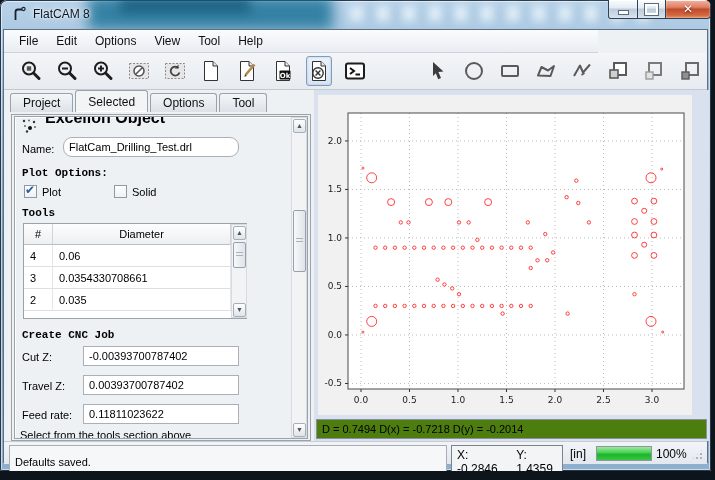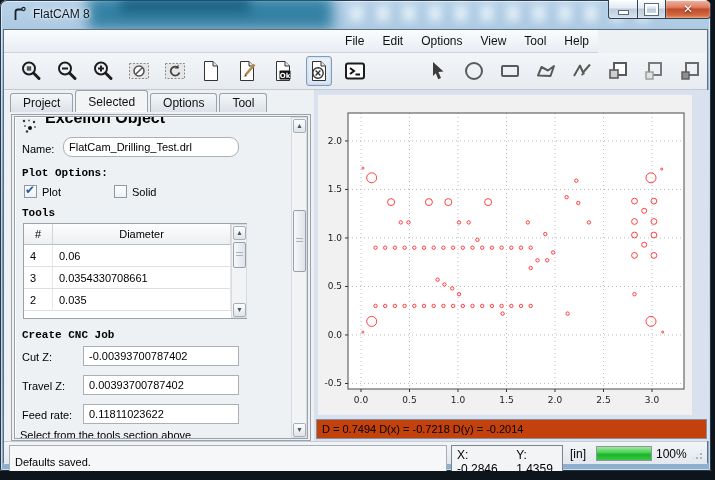--- a/index.html
+++ b/index.html
@@ -24,21 +24,21 @@
   #btn-max{left:637px;width:29px;}
   #btn-close{left:665px;width:46px;border-radius:0 0 4px 0;
        background:linear-gradient(#f3b5a3 0%,#dd7f62 40%,#c14a2c 52%,#d26a42 85%,#e8936b 100%);}
   .glyph-min{width:9px;height:3px;background:#fff;border:1px solid #5a6a78;margin-top:7px;}
   .glyph-max{width:9px;height:7px;border:2px solid #fff;outline:1px solid #5a6a78;background:transparent;}
   .glyph-close{color:#fff;font-size:12px;font-weight:bold;text-shadow:0 1px 2px #5e1507;}
   
   #client{position:absolute;left:3px;top:29px;width:705px;height:434px;background:#eef1f4;border:1px solid #5f7082;box-sizing:border-box;}
   
   #menubar{position:absolute;left:0;top:0;width:594px;height:23px;background:linear-gradient(#fafcfe,#e9edf3);
-       border-bottom:1px solid #cdd3da;display:flex;align-items:center;padding-left:6px;box-sizing:border-box;justify-content:flex-end;}
+       border-bottom:1px solid #cdd3da;display:flex;align-items:center;padding-left:6px;box-sizing:border-box;}
   .menuitem{font-size:12px;color:#111;padding:3px 9px;}
   
   #toolbar{position:absolute;left:0;top:23px;width:703px;height:36px;background:linear-gradient(#f3f5f8,#e7ebf0);
        border-bottom:1px solid #c3c9d0;display:flex;align-items:center;}
   .tb-handle{width:5px;height:24px;margin:0 5px 0 4px;
        background:repeating-linear-gradient(180deg,#b7bdc4 0 2px,transparent 2px 4px),repeating-linear-gradient(180deg,#b7bdc4 0 2px,transparent 2px 4px);
        background-size:2px 100%,2px 100%;background-position:0 0,3px 0;background-repeat:repeat-y;}
   .tb-btn{width:28px;height:28px;display:flex;align-items:center;justify-content:center;margin:0 5px;border:1px solid transparent;border-radius:3px;}
   .tb-btn.pressed{border:1px solid #7e9cbd;background:linear-gradient(#eaf1f9,#d8e4f2);box-shadow:inset 0 0 2px rgba(90,130,170,.4);}
   .tb-btn svg{display:block;}
@@ -67,21 +67,21 @@
   
   .sb-track{position:absolute;background:#f2f3f5;border:1px solid #d7dade;box-sizing:border-box;}
   .sb-btn{position:absolute;left:1px;width:13px;height:14px;background:linear-gradient(#fefefe,#dfe4e9);border:1px solid #a7aeb6;border-radius:2px;
        box-sizing:border-box;color:#4a5560;font-size:7px;line-height:12px;text-align:center;}
   .sb-thumb{position:absolute;left:1px;width:13px;background:linear-gradient(90deg,#f7f8fa,#dfe4e9);border:1px solid #98a1ab;border-radius:2px;box-sizing:border-box;}
   .sb-thumb::after{content:"";position:absolute;left:2px;right:2px;top:50%;margin-top:-3px;height:6px;
        background:repeating-linear-gradient(180deg,#aab2ba 0 1px,transparent 1px 3px);}
   
   #rightpanel{position:absolute;left:310px;top:60px;width:395px;height:351px;background:#d9e1ee;}
   #figure{position:absolute;left:4px;top:5px;width:374px;height:320px;background:#f2f1f2;}
-  #measurebox{position:absolute;left:2px;top:329px;width:391px;height:20px;background:#c2410c;border:1px solid #8a9099;box-sizing:border-box;
+  #measurebox{position:absolute;left:2px;top:329px;width:391px;height:20px;background:#4d7c0f;border:1px solid #8a9099;box-sizing:border-box;
        font-size:11px;color:#000;display:flex;align-items:center;padding-left:5px;}
   
   #statusbar{position:absolute;left:0;top:411px;width:703px;height:23px;background:linear-gradient(#f2f4f7,#e3e8ee);border-top:1px solid #c6ccd3;box-sizing:border-box;}
   .sunken{position:absolute;top:3px;height:34px;background:#f5f7f9;border:1px solid #a8aeb6;box-sizing:border-box;
        font-size:11px;display:flex;align-items:center;padding-left:5px;color:#000;}
   #coordbox{border:1px solid #7c838b;background:#f2f4f6;font-size:12px;}
   #unitlabel{position:absolute;top:5px;left:566px;font-size:12px;color:#000;}
   #progress{position:absolute;left:592px;top:4px;width:56px;height:15px;border:1px solid #8f979e;background:#e8ebee;box-sizing:border-box;}
   #progressfill{height:100%;background:linear-gradient(#9fe89f 0%,#44d14f 45%,#1db32c 55%,#36c741 100%);}
   #pct{position:absolute;left:652px;top:5px;font-size:12px;color:#000;}

